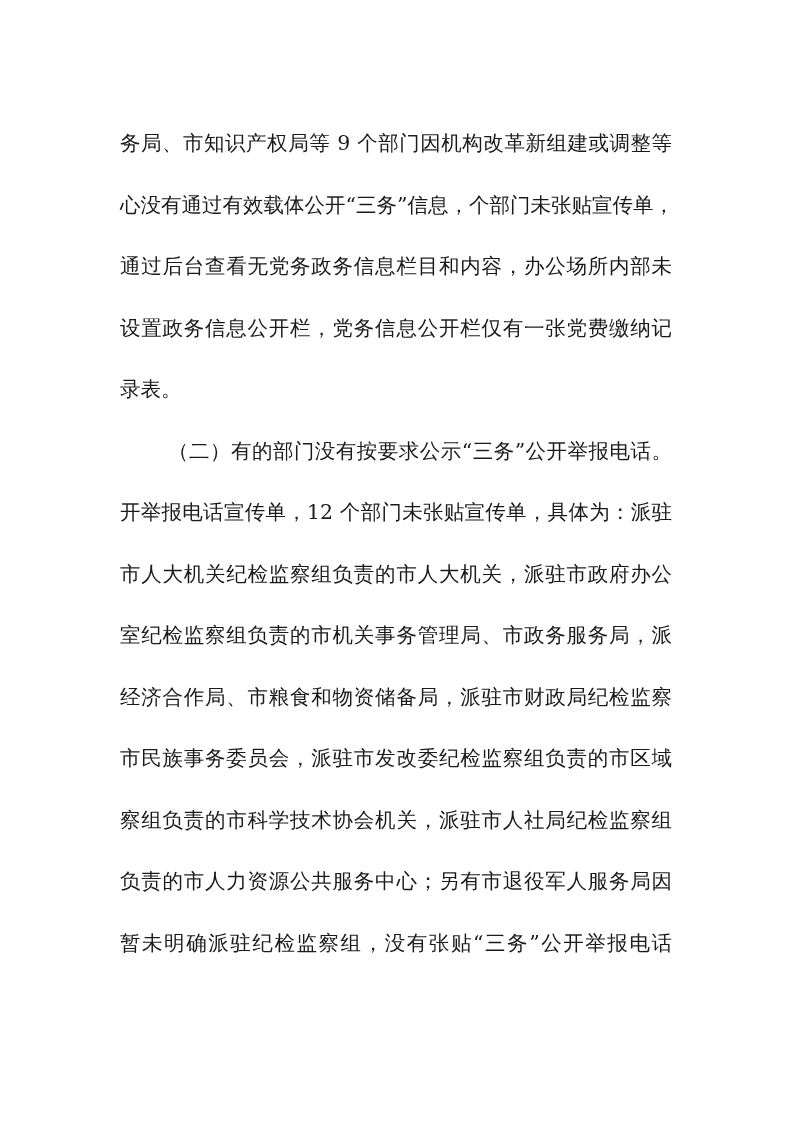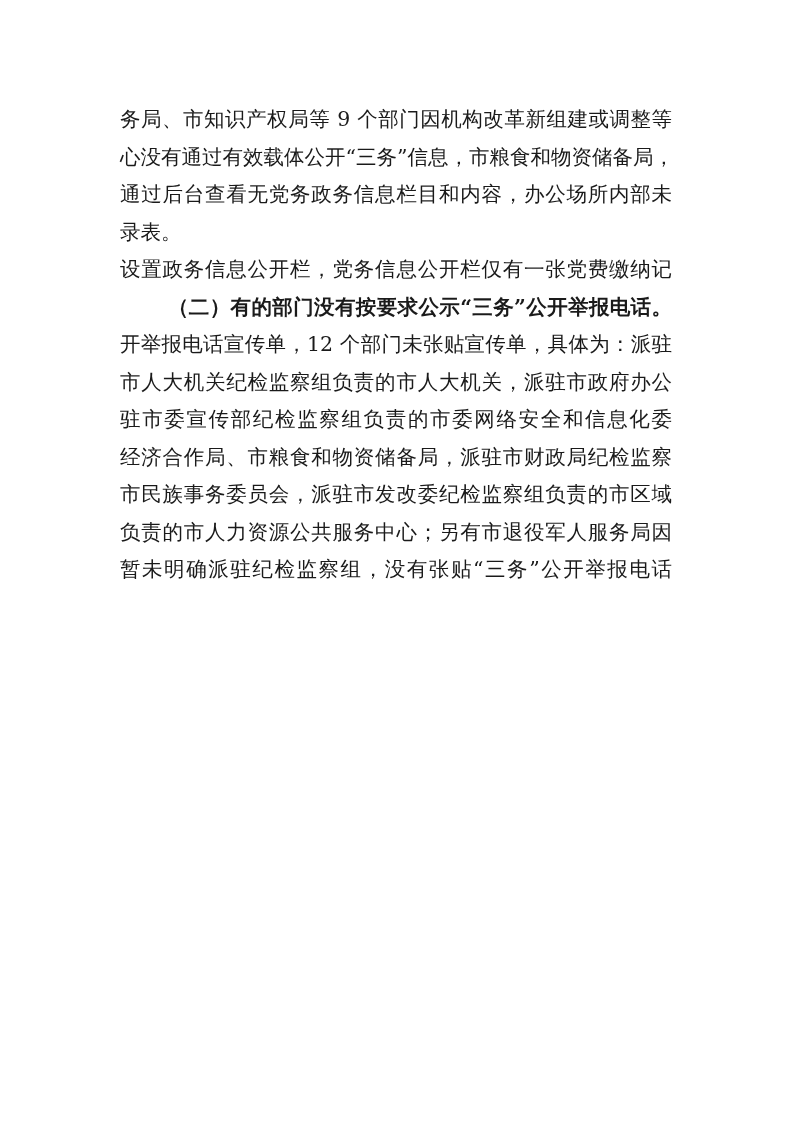--- a/index.html
+++ b/index.html
@@ -24,50 +24,52 @@
       line-height: 37.5px;
     }
     .line {
       display: block;
       height: 37.5px;
       white-space: nowrap;
       overflow: visible;
       text-align: justify;
       text-align-last: justify;
       width: 552px;
+      margin-top: 24px;
     }
     .line.last {
       text-align-last: left;
     }
     .line.indent {
       padding-left: 48px;
       width: 504px;
     }
     .heading {
-      font-weight: bold;
+      font-weight: normal;
     }
   </style>
 </head>
 <body>
 
 <div class="page">
 
   <div>
     <span class="line">务局、市知识产权局等 9 个部门因机构改革新组建或调整等</span>
-    <span class="line">心没有通过有效载体公开“三务”信息，市粮食和物资储备局，</span>
+    <span class="line">心没有通过有效载体公开“三务”信息，个部门未张贴宣传单，</span>
     <span class="line">通过后台查看无党务政务信息栏目和内容，办公场所内部未</span>
+    <span class="line">设置政务信息公开栏，党务信息公开栏仅有一张党费缴纳记</span>
     <span class="line last">录表。</span>
-    <span class="line">设置政务信息公开栏，党务信息公开栏仅有一张党费缴纳记</span>
   </div>
 
   <div>
     <span class="line indent heading">（二）有的部门没有按要求公示“三务”公开举报电话。</span>
     <span class="line">开举报电话宣传单，12 个部门未张贴宣传单，具体为：派驻</span>
     <span class="line">市人大机关纪检监察组负责的市人大机关，派驻市政府办公</span>
-    <span class="line">驻市委宣传部纪检监察组负责的市委网络安全和信息化委</span>
+    <span class="line">室纪检监察组负责的市机关事务管理局、市政务服务局，派</span>
     <span class="line">经济合作局、市粮食和物资储备局，派驻市财政局纪检监察</span>
     <span class="line">市民族事务委员会，派驻市发改委纪检监察组负责的市区域</span>
+    <span class="line">察组负责的市科学技术协会机关，派驻市人社局纪检监察组</span>
     <span class="line">负责的市人力资源公共服务中心；另有市退役军人服务局因</span>
     <span class="line">暂未明确派驻纪检监察组，没有张贴“三务”公开举报电话</span>
   </div>
 
 
 </div>
 
 </body></html>

